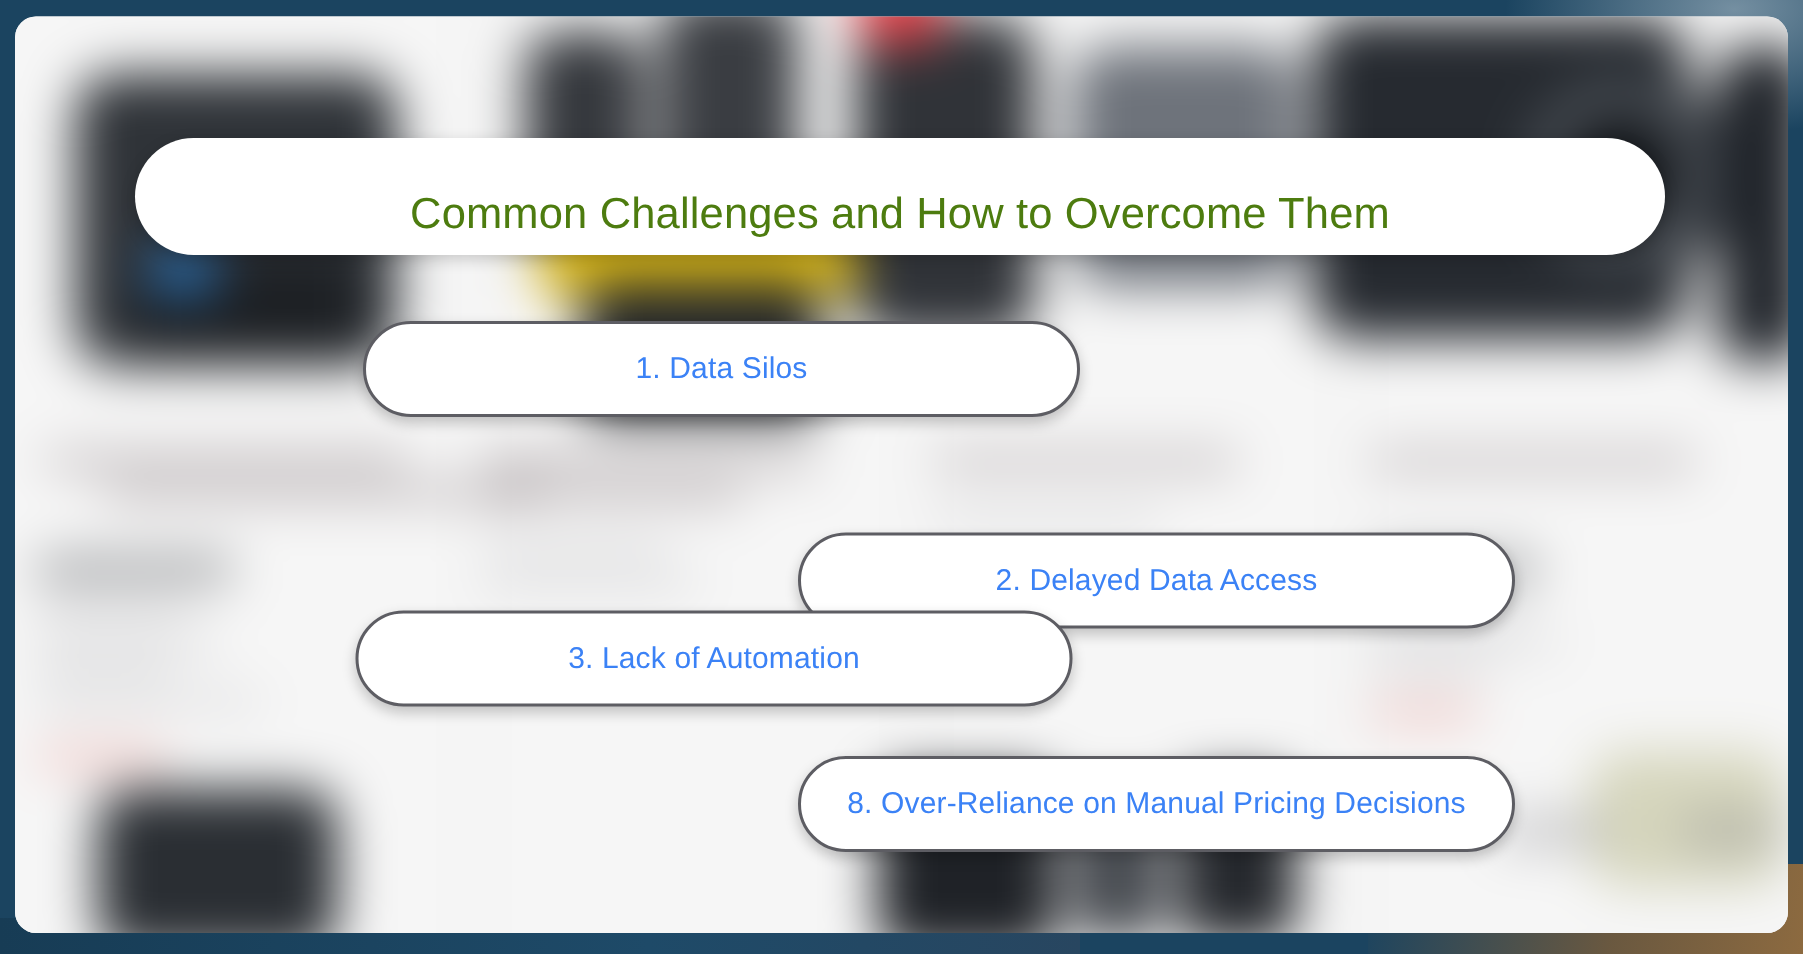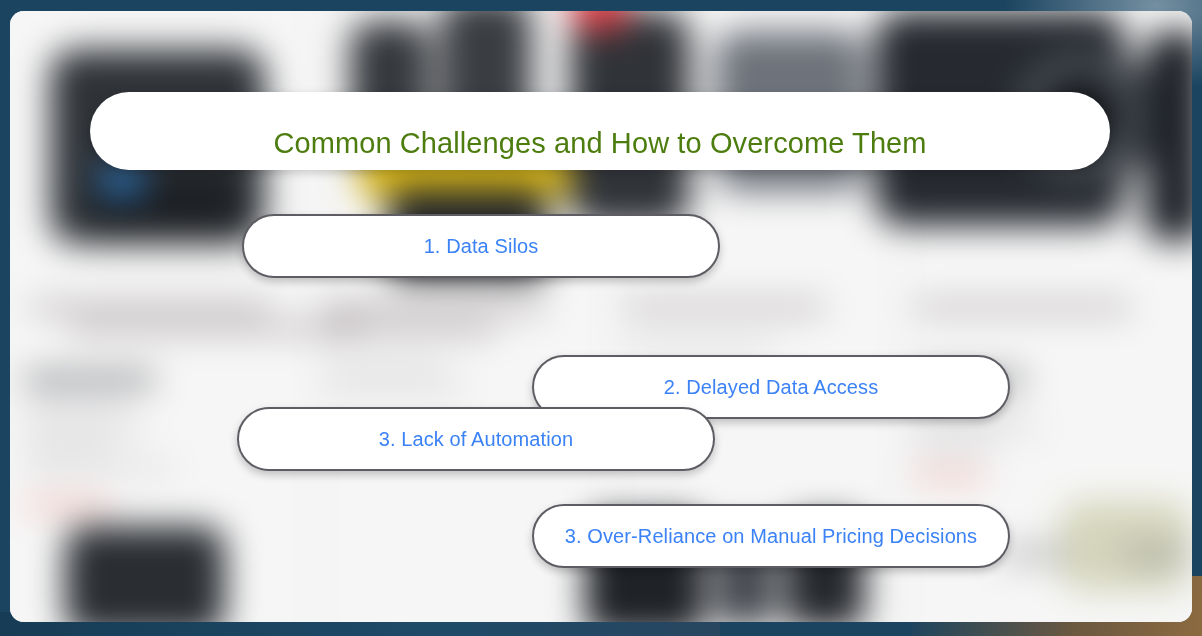--- a/index.html
+++ b/index.html
@@ -241,18 +241,18 @@
 
       <div class="item-card pos-2">
         <span class="item-text">2. Delayed Data Access</span>
       </div>
 
       <div class="item-card pos-3">
         <span class="item-text">3. Lack of Automation</span>
       </div>
 
       <div class="item-card pos-4">
-        <span class="item-text">3. Over-Reliance on Manual Pricing Decisions</span>
+        <span class="item-text">8. Over-Reliance on Manual Pricing Decisions</span>
       </div>
 
     </div>
   </div>
 </div>
 
 </body></html>

